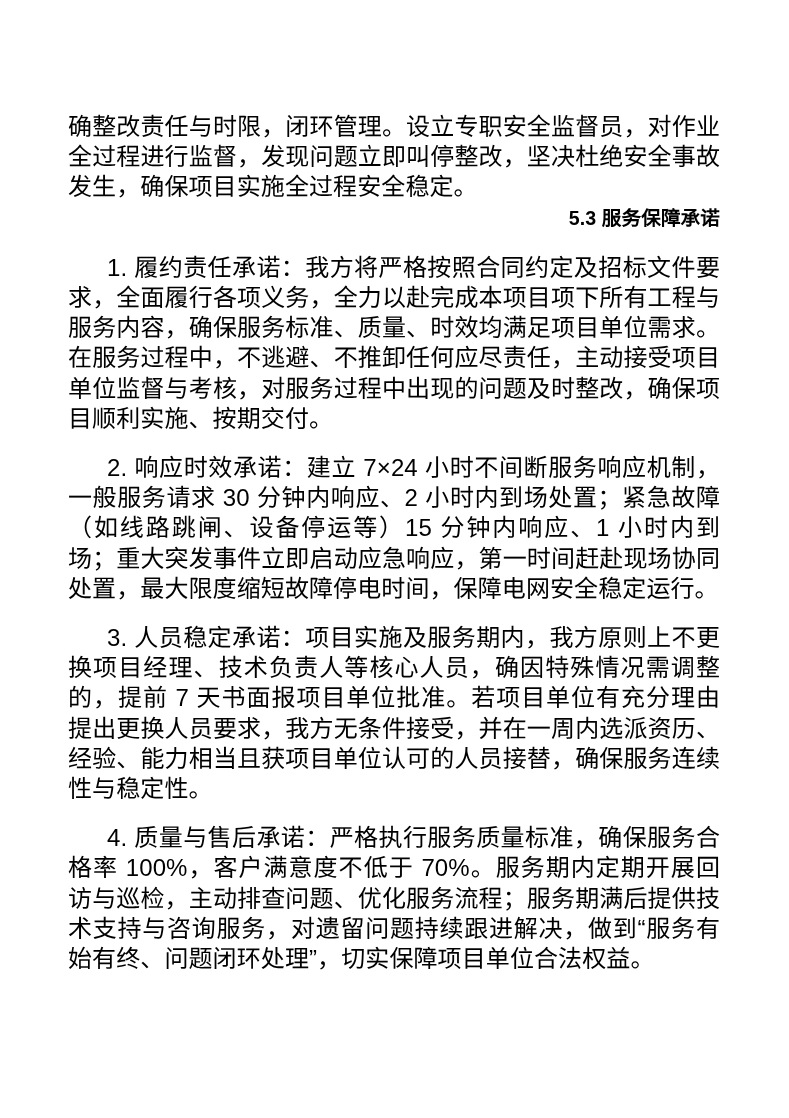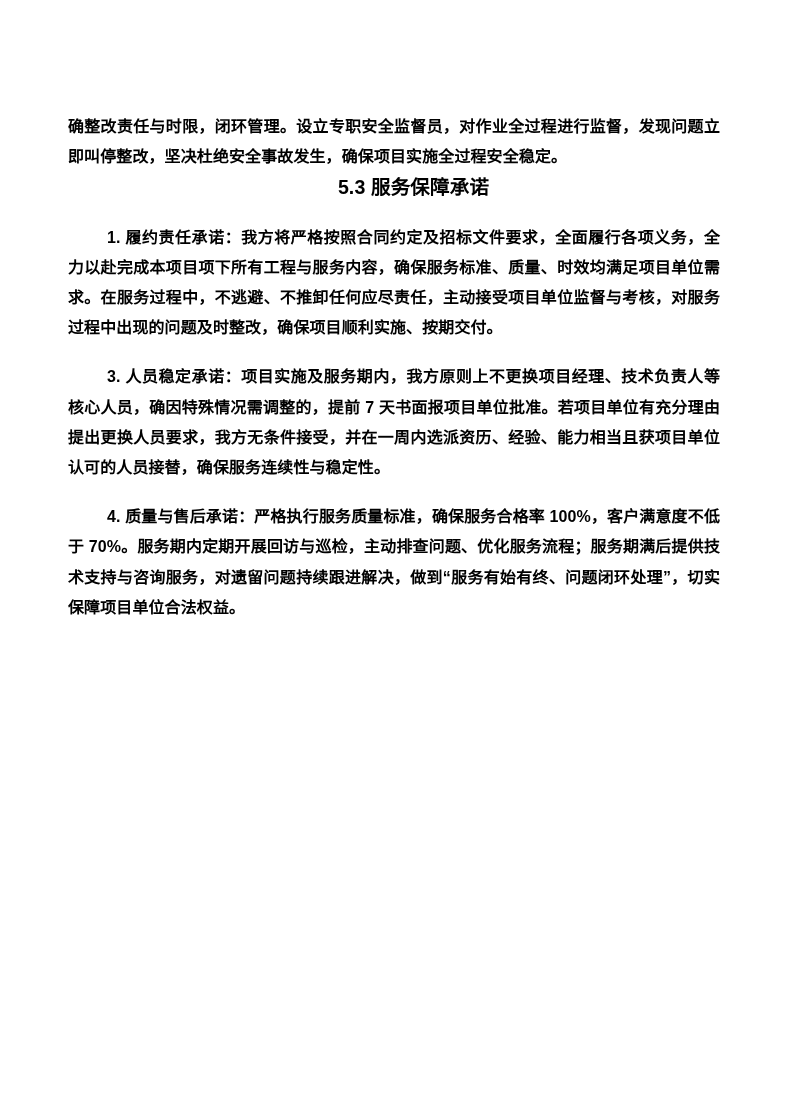--- a/index.html
+++ b/index.html
@@ -23,29 +23,28 @@
 
   .page-body {
     position: absolute;
     left: 68px;
     top: 112px;
     width: 652px;
   }
 
   
   .para {
-    font-size: 16px;
+    font-size: 24px;
     line-height: 30.2px;
     text-align: justify;
     text-justify: inter-ideograph;
     margin: 0;
     letter-spacing: 0.1px;
     word-break: break-all;
     white-space: normal;
-    font-weight: bold;
   }
 
   
   .para.flush {
     text-indent: 0;
   }
 
   
   .para.item {
     text-indent: 39px;
@@ -53,39 +52,40 @@
   }
 
   
   .heading {
     font-size: 19.6px;
     line-height: 30.2px;
     font-weight: bold;
     margin: 0;
     text-indent: 39px;
     letter-spacing: 0.1px;
-    text-align: center;
+    text-align: right;
   }
 
   
   .heading + .para.item {
     margin-top: 20px;
   }
 </style>
 </head>
 <body>
 
 <div class="page">
   <div class="page-body">
 
     <p class="para flush">确整改责任与时限，闭环管理。设立专职安全监督员，对作业全过程进行监督，发现问题立即叫停整改，坚决杜绝安全事故发生，确保项目实施全过程安全稳定。</p>
 
     <h2 class="heading">5.3  服务保障承诺</h2>
 
     <p class="para item">1.  履约责任承诺：我方将严格按照合同约定及招标文件要求，全面履行各项义务，全力以赴完成本项目项下所有工程与服务内容，确保服务标准、质量、时效均满足项目单位需求。在服务过程中，不逃避、不推卸任何应尽责任，主动接受项目单位监督与考核，对服务过程中出现的问题及时整改，确保项目顺利实施、按期交付。</p>
 
+    <p class="para item">2.  响应时效承诺：建立 7×24 小时不间断服务响应机制，一般服务请求 30 分钟内响应、2 小时内到场处置；紧急故障（如线路跳闸、设备停运等）15 分钟内响应、1 小时内到场；重大突发事件立即启动应急响应，第一时间赶赴现场协同处置，最大限度缩短故障停电时间，保障电网安全稳定运行。</p>
 
     <p class="para item">3.  人员稳定承诺：项目实施及服务期内，我方原则上不更换项目经理、技术负责人等核心人员，确因特殊情况需调整的，提前 7 天书面报项目单位批准。若项目单位有充分理由提出更换人员要求，我方无条件接受，并在一周内选派资历、经验、能力相当且获项目单位认可的人员接替，确保服务连续性与稳定性。</p>
 
     <p class="para item">4.  质量与售后承诺：严格执行服务质量标准，确保服务合格率 100%，客户满意度不低于 70%。服务期内定期开展回访与巡检，主动排查问题、优化服务流程；服务期满后提供技术支持与咨询服务，对遗留问题持续跟进解决，做到“服务有始有终、问题闭环处理”，切实保障项目单位合法权益。</p>
 
   </div>
 </div>
 
 </body></html>

